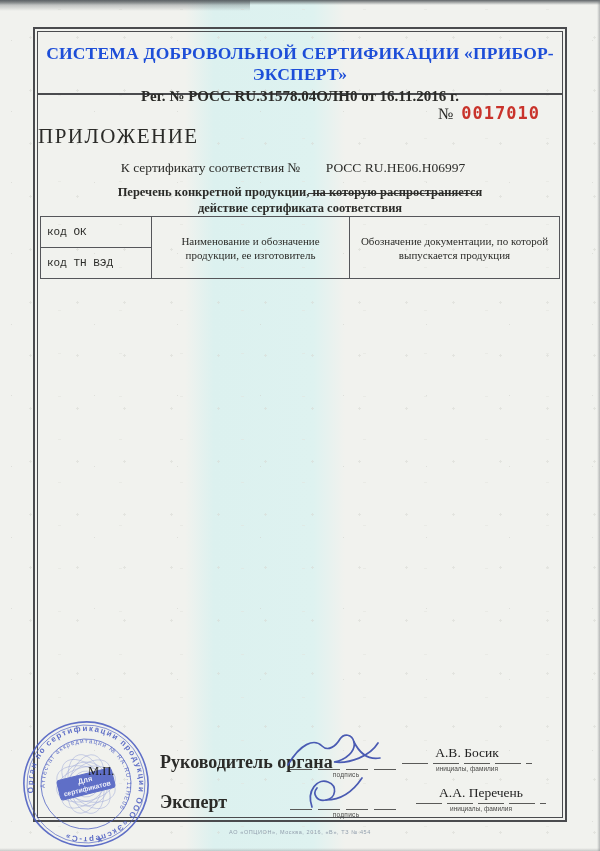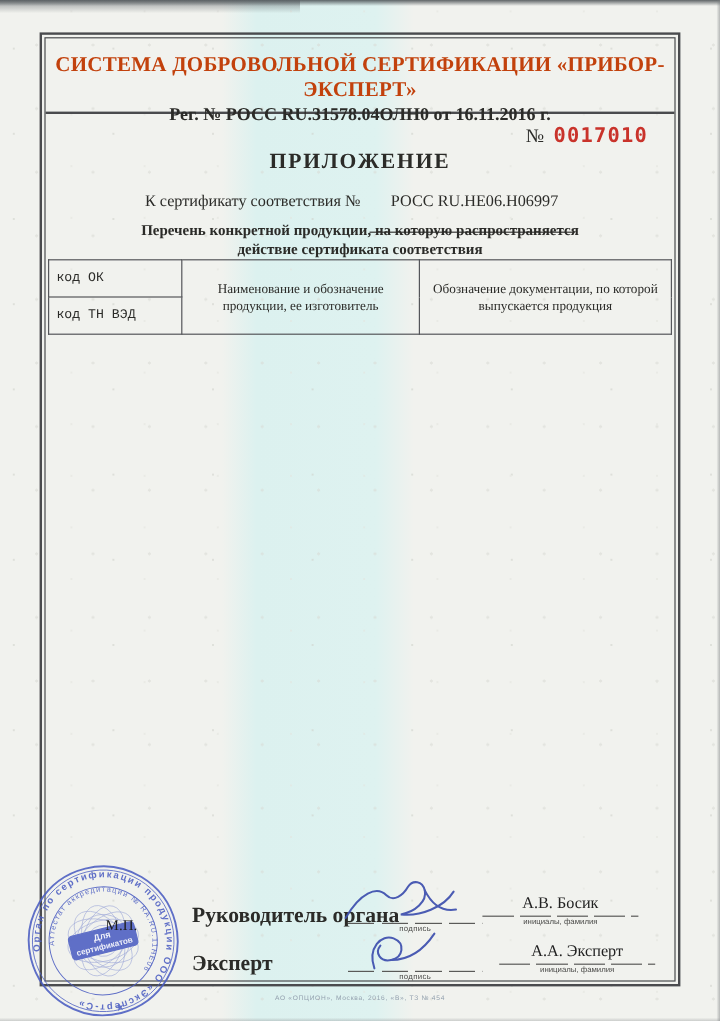--- a/index.html
+++ b/index.html
@@ -39,30 +39,30 @@
 
   
   .frame{position:absolute;left:33px;top:27px;width:530px;height:791px;border:2px solid #4a4b4e;}
   .frame-inner{position:absolute;inset:2px;border:1px solid #4a4b4e;}
 
   .header-box{
     position:absolute;top:0;left:0;right:0;height:61px;
     border-bottom:2px solid #4a4b4e;
     text-align:center;
   }
-  .header-line1{margin-top:11px;font-weight:bold;font-size:17.5px;letter-spacing:.2px;color:#c2410c;}
+  .header-line1{margin-top:11px;font-weight:bold;font-size:17.5px;letter-spacing:.2px;color:#1d4ed8;}
   .header-line2{margin-top:3px;font-weight:bold;font-size:15px;color:#2b2b28;}
 
   .doc-number{position:absolute;top:71px;right:22px;font-size:16px;color:#2b2b28;}
   .doc-number .digits{
     font-family:"DejaVu Sans Mono",monospace;font-size:17px;font-weight:bold;
     color:#c9332b;letter-spacing:1px;margin-left:8px;
   }
-  .title{position:absolute;top:92px;left:0;right:0;text-align:center;
-    font-size:18px;font-weight:bold;letter-spacing:1.5px;color:#2b2b28;}
+  .title{position:absolute;top:92px;left:0;right:0;
+    font-size:21px;font-weight:normal;letter-spacing:1.5px;color:#2b2b28;}
   .cert-line{position:absolute;top:128px;left:0;right:0;text-align:center;font-size:13.5px;}
   .cert-label{font-weight:normal;}
   .cert-number{border-bottom:1px solid #3a3a38;padding:0 14px 18px 18px;margin-left:4px;font-size:13.5px;}
   .subtitle{position:absolute;top:152px;left:0;right:0;text-align:center;
     font-weight:bold;font-size:12.5px;line-height:16px;color:#2b2b28;}
 
   table.spec{
     position:absolute;top:184px;left:2px;right:2px;width:calc(100% - 4px);
     border-collapse:collapse;table-layout:fixed;
   }
@@ -160,21 +160,21 @@
         <div class="rule"></div>
         <div class="cap">инициалы, фамилия</div>
       </div>
 
       <div class="sig-role role2">Эксперт</div>
       <div class="sig-line sline2">
         <div class="rule"></div>
         <div class="cap">подпись</div>
       </div>
       <div class="name-block nblock2">
-        <div class="nm">А.А. Эксперт</div>
+        <div class="nm">А.А. Перечень</div>
         <div class="rule"></div>
         <div class="cap">инициалы, фамилия</div>
       </div>
     </div>
   </div>
 
   <svg class="sign-ink" width="140" height="100" viewBox="0 0 140 100">
     <g stroke="#3d4fae" stroke-width="1.7" fill="none" stroke-linecap="round" opacity="0.92">
       <path d="M18,35 C30,14 44,8 52,16 C58,22 66,16 70,9 C74,3 82,4 84,12 C86,21 76,30 64,32 C80,34 100,26 108,13"></path>
       <path d="M84,12 C90,24 98,30 110,28"></path>

